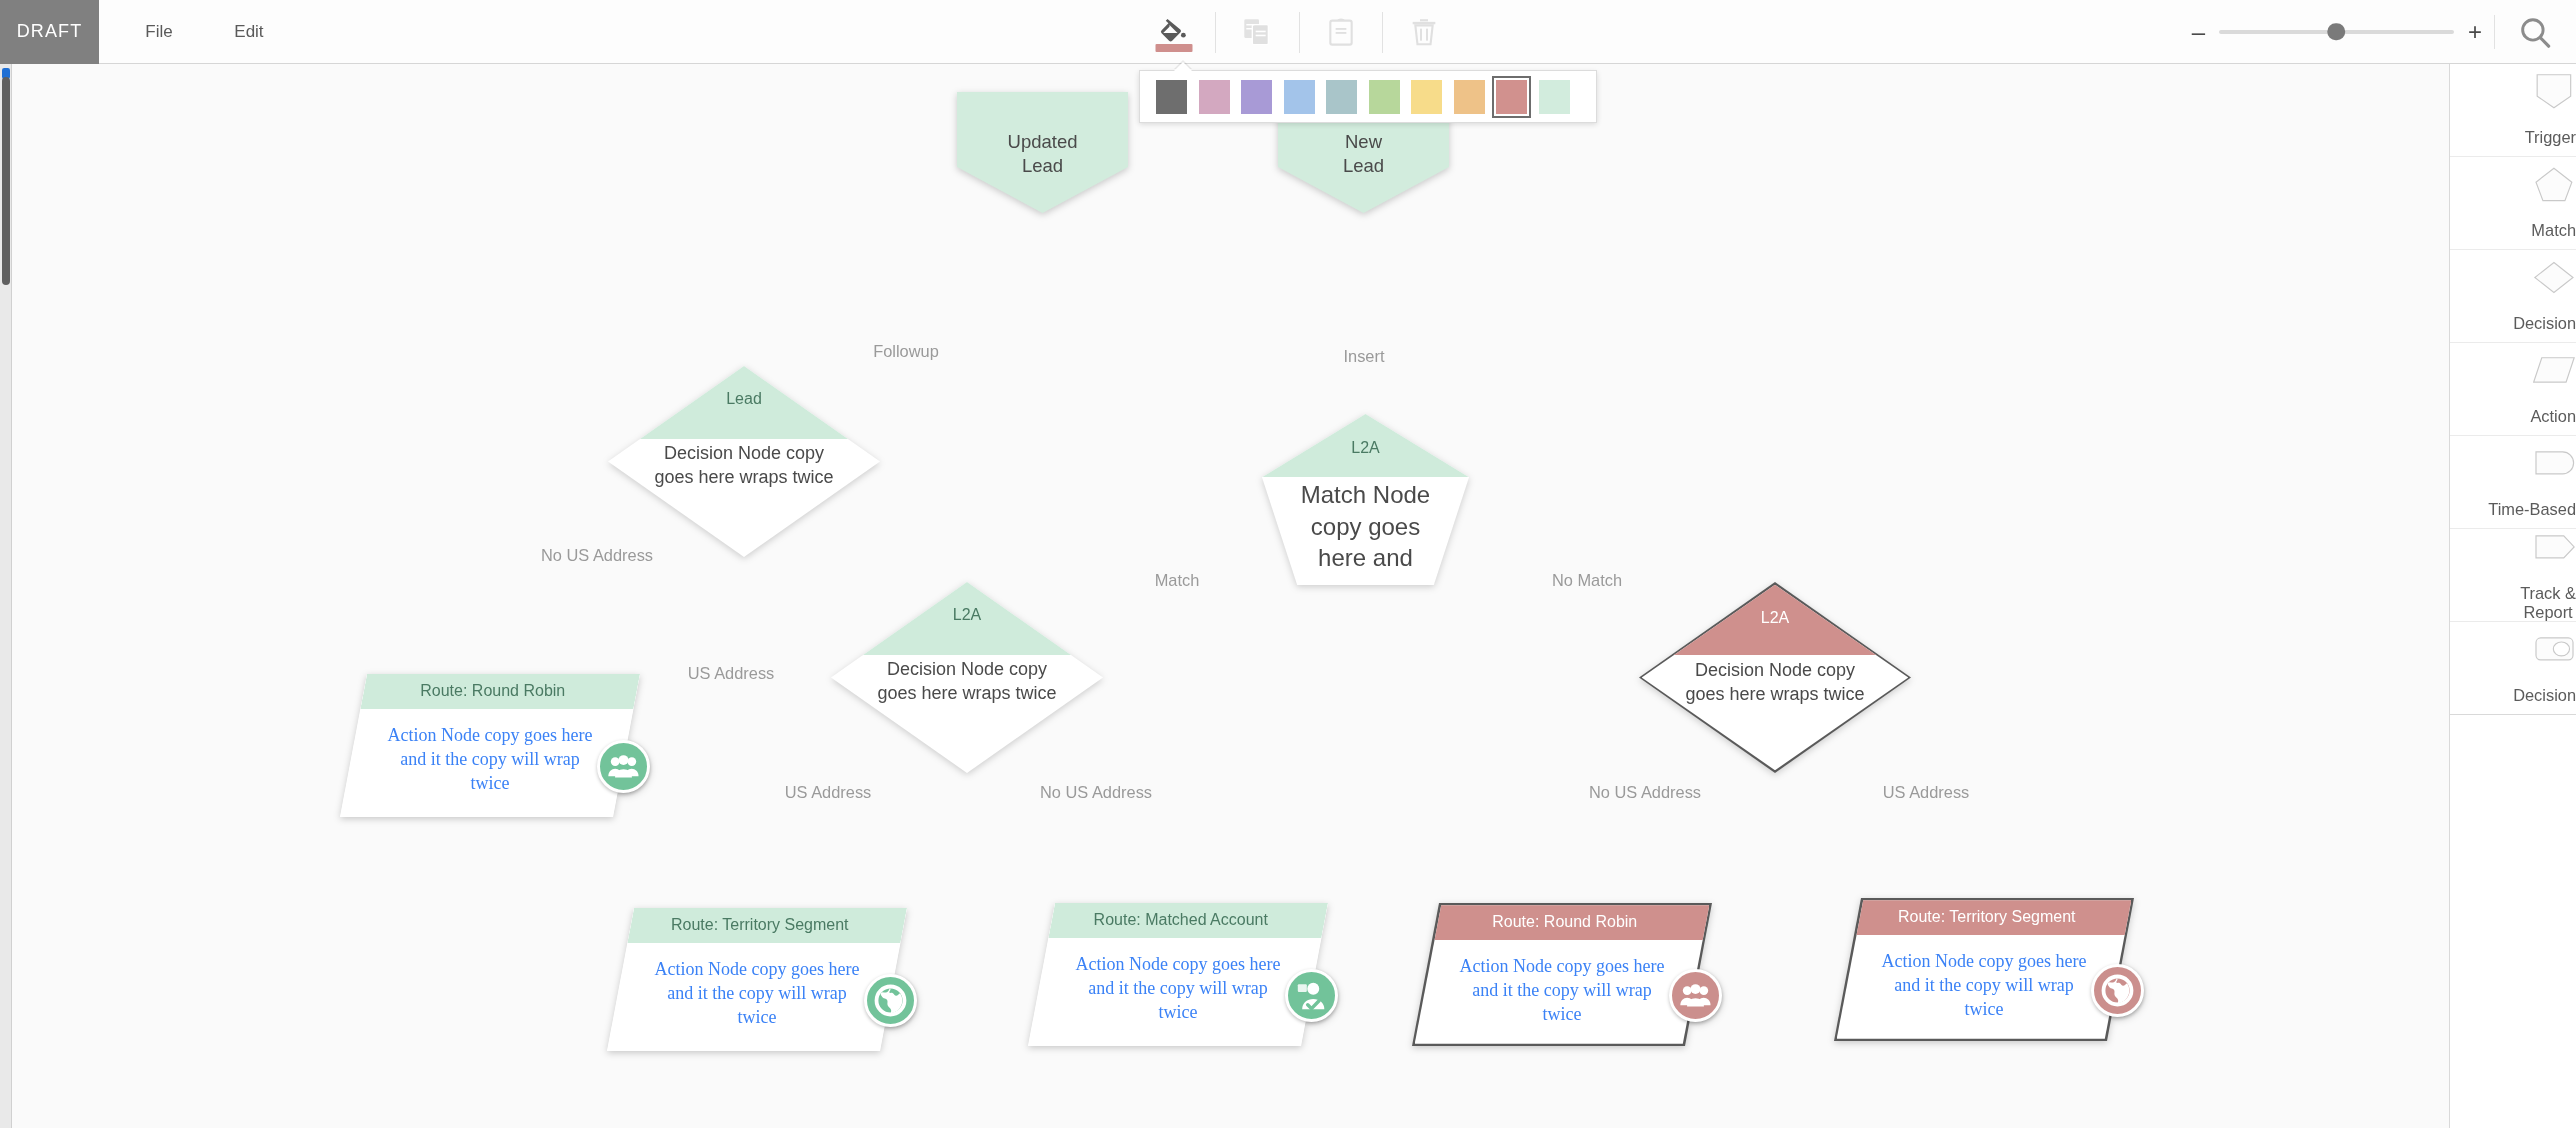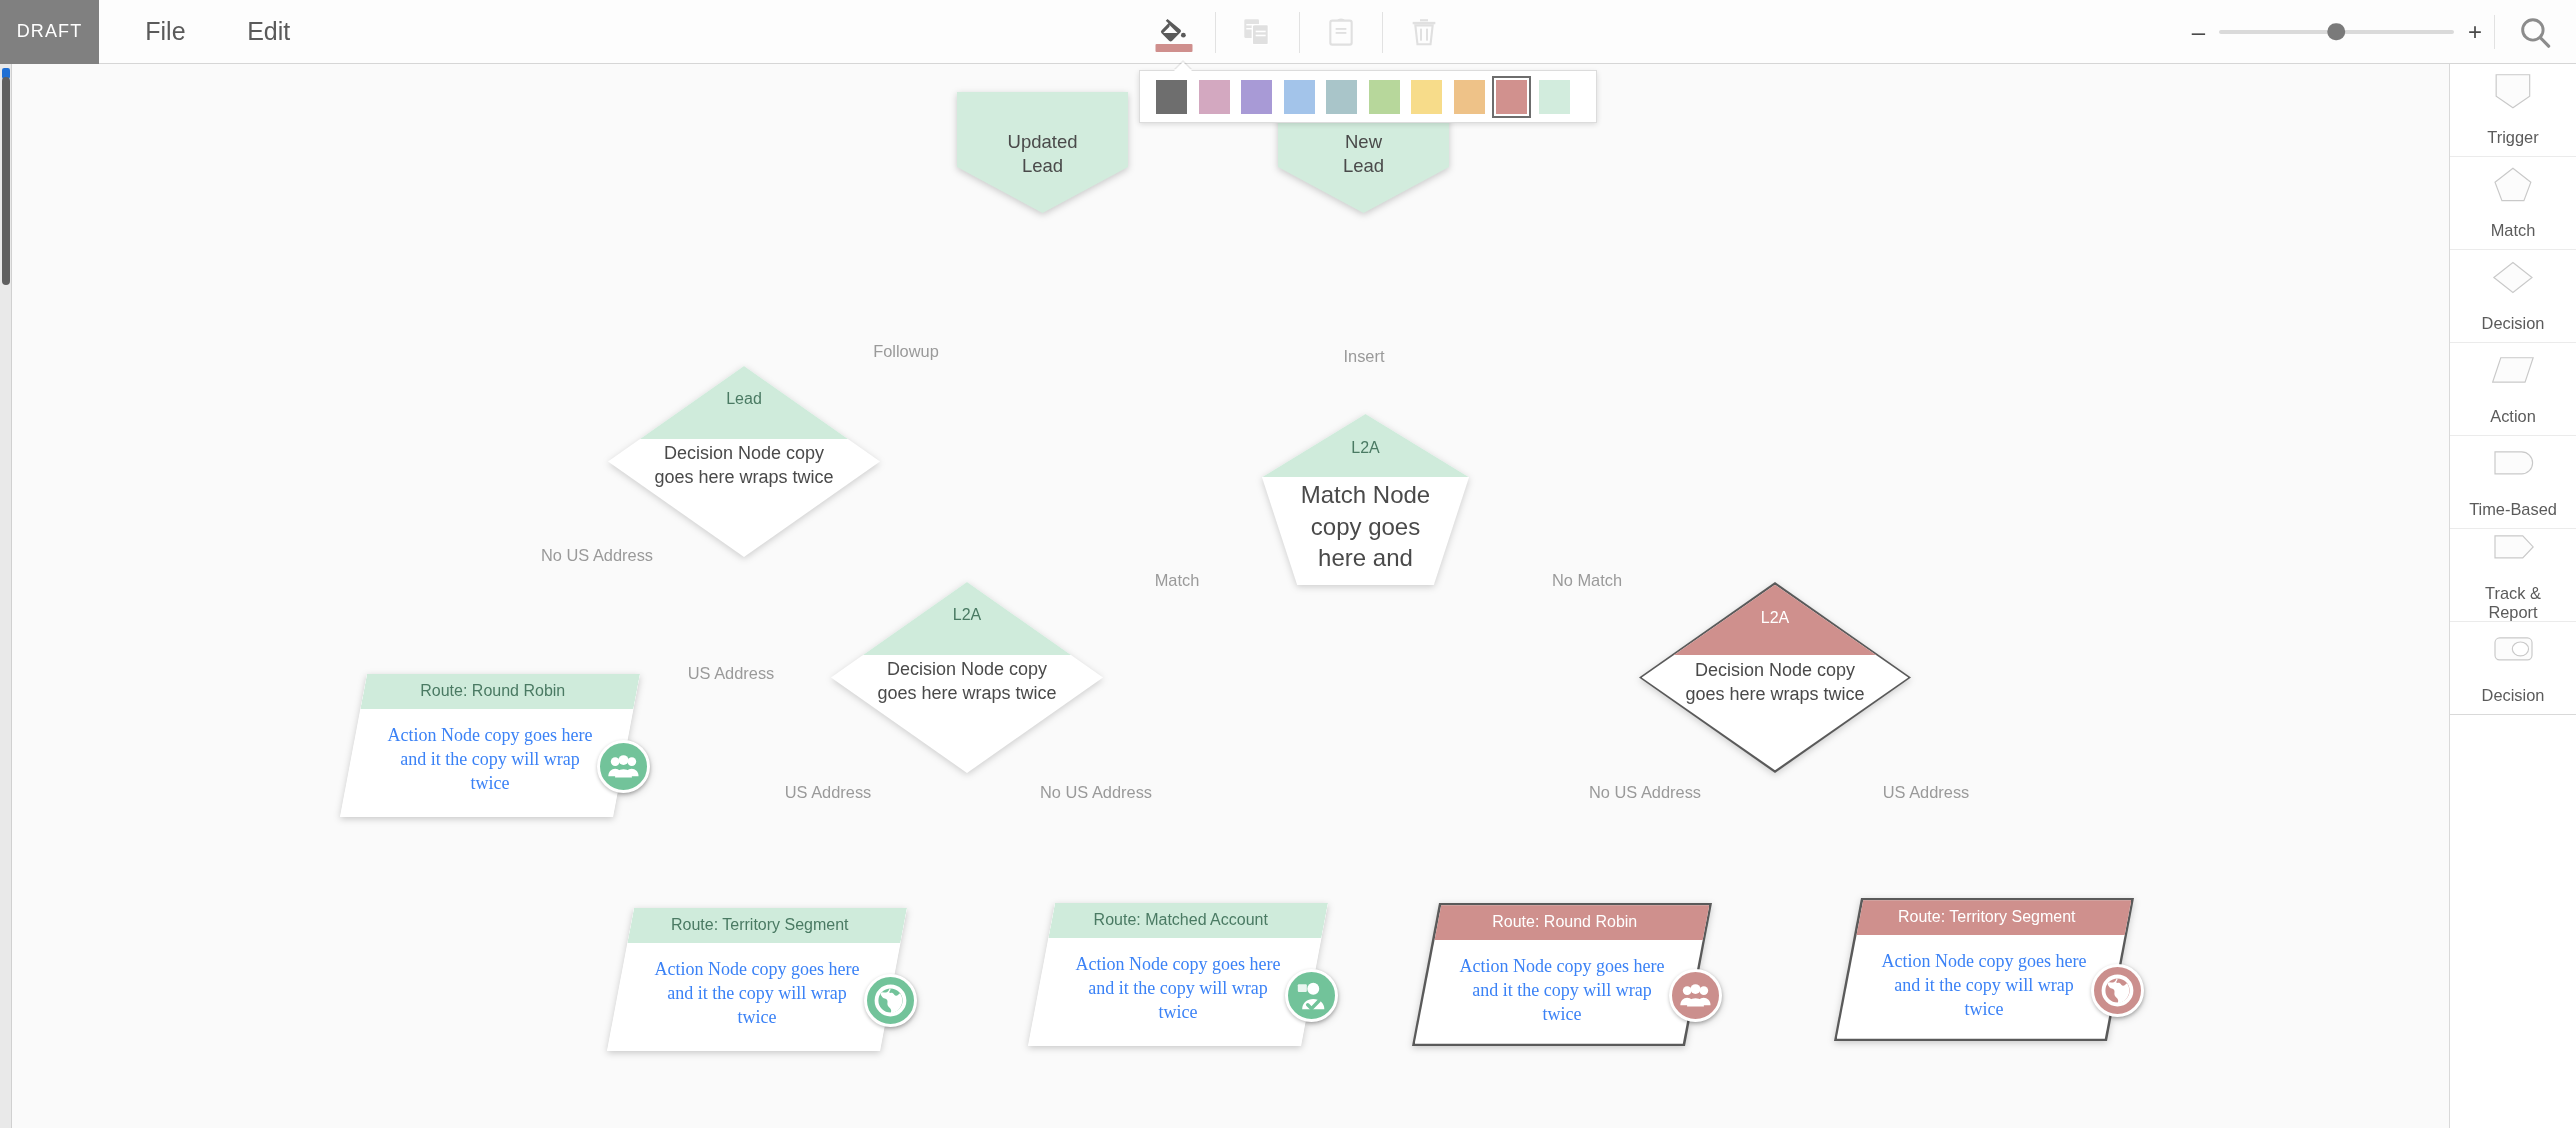--- a/index.html
+++ b/index.html
@@ -5,21 +5,21 @@
   * { box-sizing: border-box; margin:0; padding:0; }
   html,body { width:2576px; height:1128px; overflow:hidden; background:#fff;
     font-family:"Liberation Sans", sans-serif; }
 
   
   #topbar { position:absolute; left:0; top:0; width:2576px; height:64px;
     background:#fdfdfd; border-bottom:0.5px solid #d6d6d6; display:flex; align-items:center; }
   #draft-badge { width:99px; height:64px; background:#808080; color:#fff;
     display:flex; align-items:center; justify-content:center;
     font-size:18px; letter-spacing:1.1px; font-weight:400; }
-  .menu-item { font-size:25px; color:#5a5a5a; padding:0 15.3px; margin-left:31px; cursor:pointer; }
+  .menu-item { font-size:17px; color:#5a5a5a; padding:0 15.3px; margin-left:31px; cursor:pointer; }
 
   #tool-group { position:absolute; left:1132px; top:0; height:64px; display:flex; align-items:center; }
   .tool-btn { width:83px; height:64px; display:flex; align-items:center; justify-content:center;
     position:relative; cursor:pointer; }
   .tool-sep { width:0.5px; height:41px; background:#e2e2e2; }
   .fill-underline { position:absolute; bottom:12px; left:50%; transform:translateX(-50%);
     width:37px; height:8.2px; border-radius:1.1px; }
 
   
   #palette { position:absolute; left:1139px; top:70px; width:458px; height:53px;
@@ -107,21 +107,21 @@
   .action .bodytxt { position:absolute; top:49px; left:13%; width:74%; text-align:center;
     font-size:18px; color:#3b82f6; line-height:1.34;font-family:Liberation Serif, serif; }
   .badge { position:absolute; width:53px; height:53px; border-radius:50%;
     border:3.3px solid #fff; display:flex; align-items:center; justify-content:center;
     box-shadow:0 1.6px 3.8px rgba(0,0,0,.25); }
 
   
   #shape-rail { position:absolute; right:0; top:64px; width:127px; height:1064px;
     background:#fff; border-left:0.5px solid #d9d9d9; }
   .rail-item { height:93px; border-bottom:0.5px solid #ebebeb; display:flex; flex-direction:column;
-    align-items:center; justify-content:center; gap:16px; cursor:pointer; }
+    align-items:flex-end; justify-content:center; gap:16px; cursor:pointer; }
   .rail-item:last-child { border-bottom:0.5px solid #d9d9d9; }
   .rail-lbl { font-size:16.4px; color:#5b5b5b; text-align:center; line-height:1.12; }
 </style>
 </head>
 <body>
 
 <div id="topbar">
   <div id="draft-badge">DRAFT</div>
   <div class="menu-item">File</div>
   <div class="menu-item">Edit</div>

